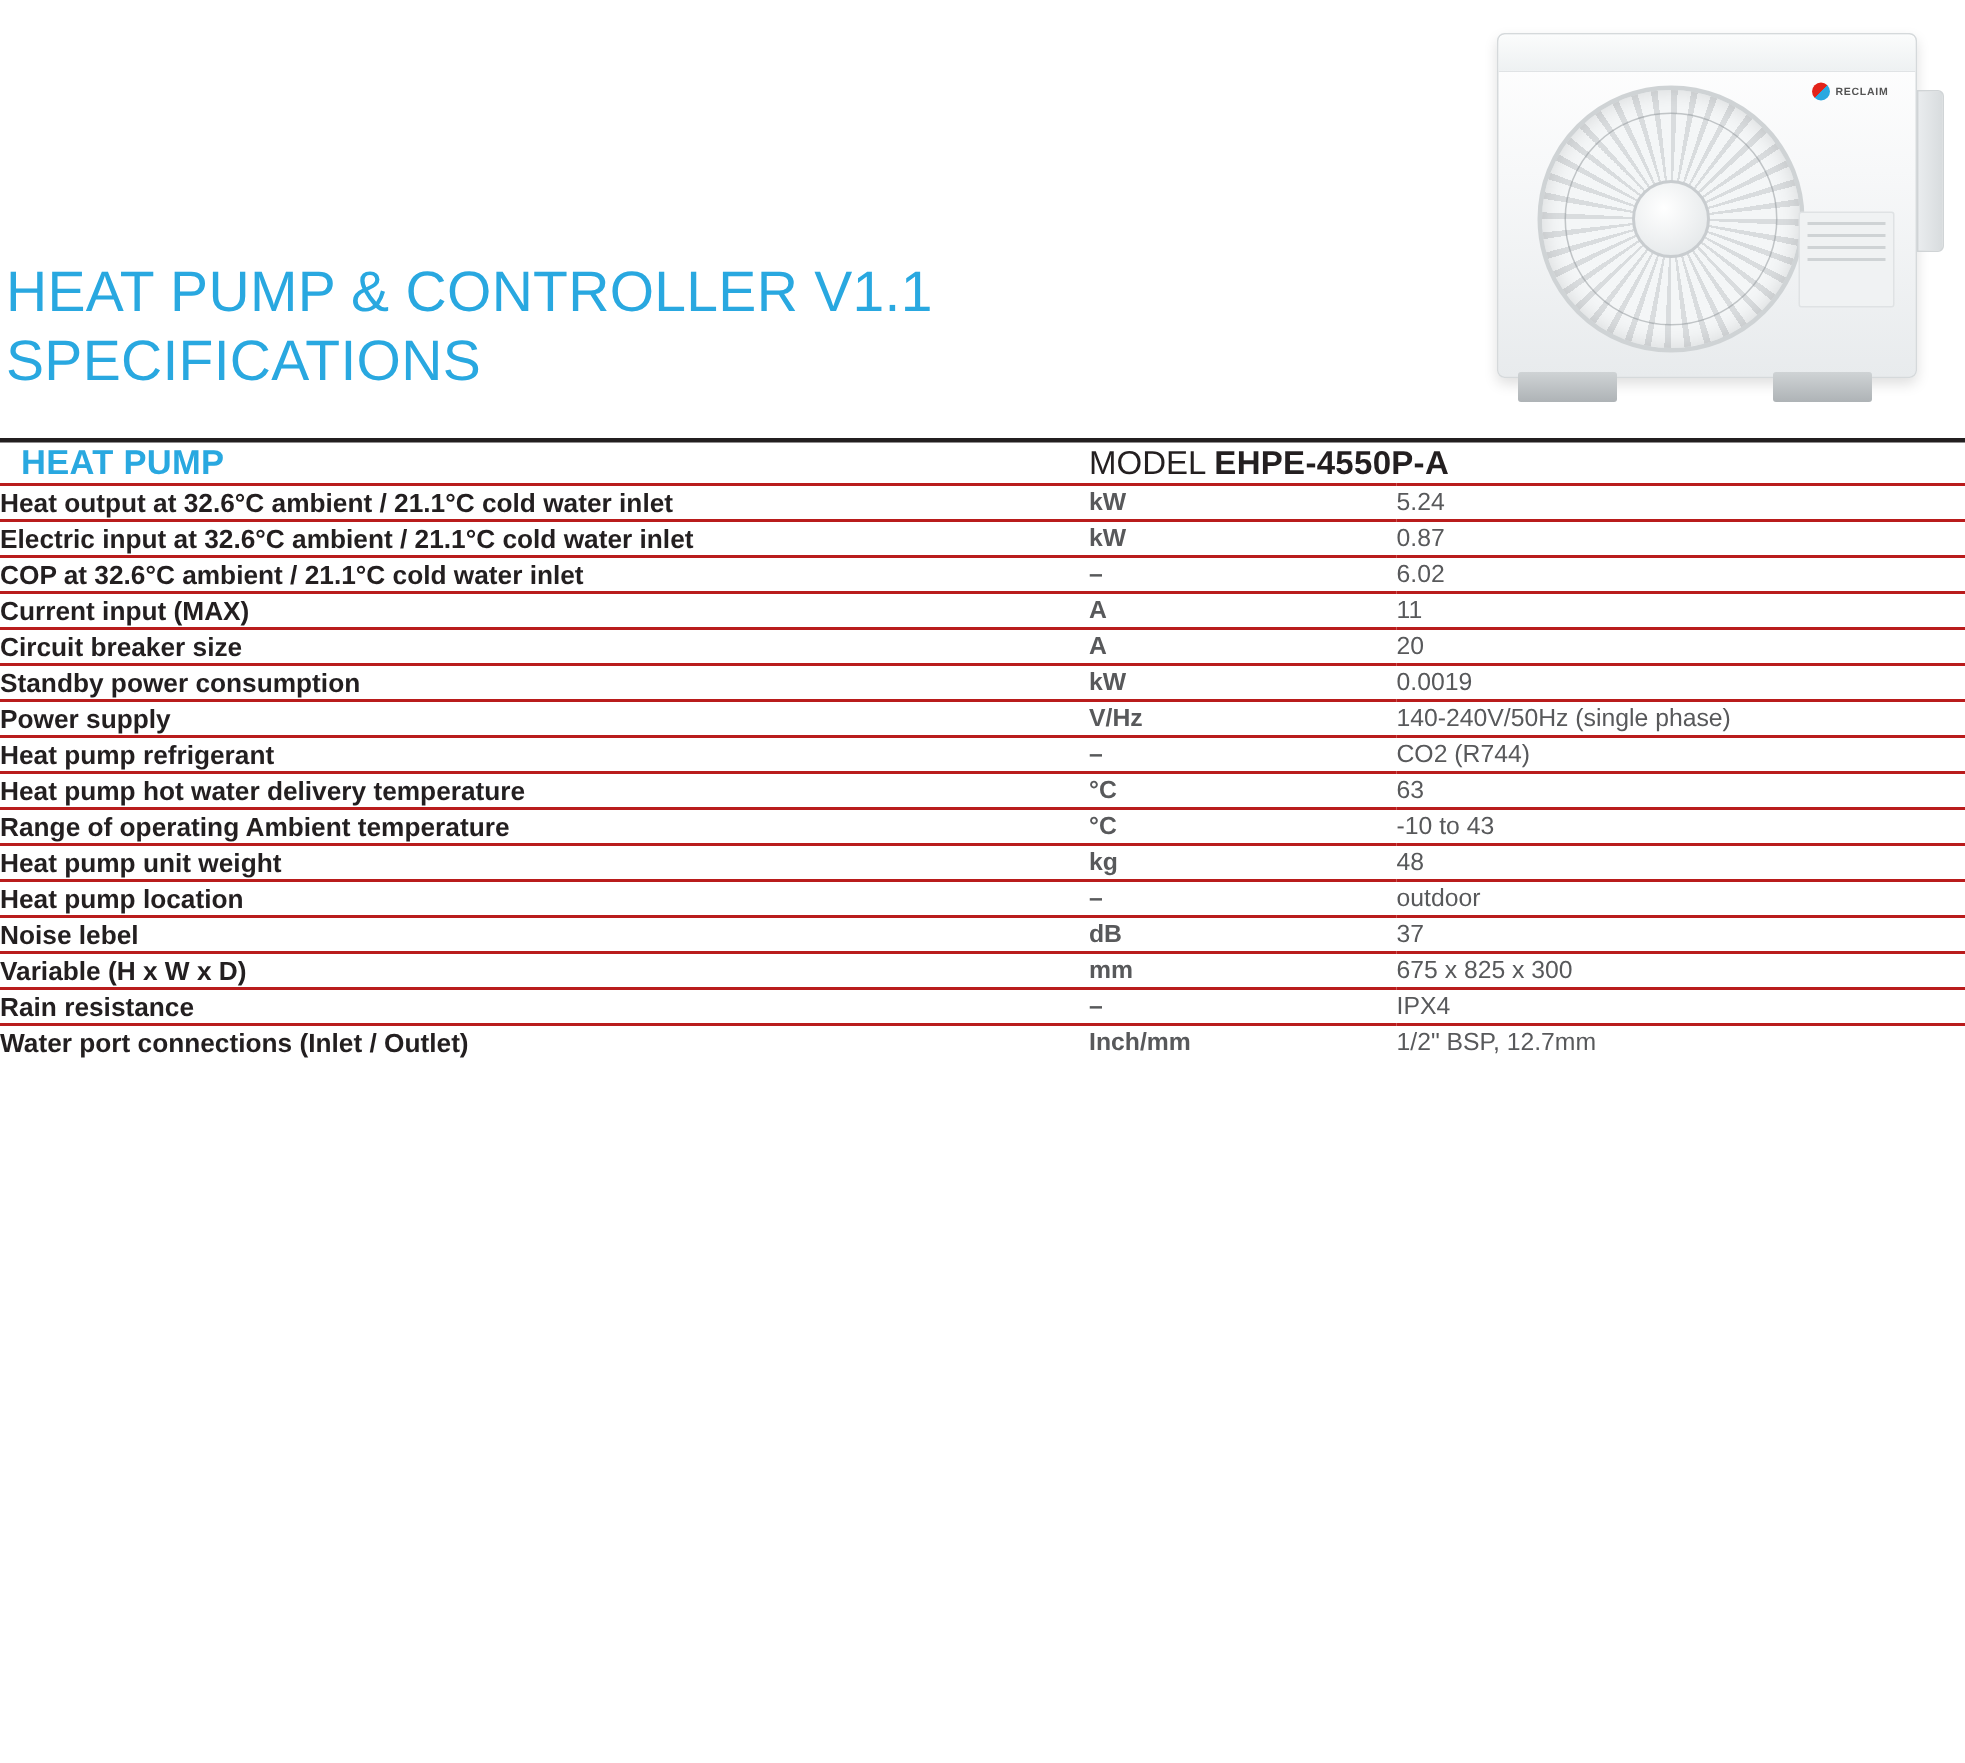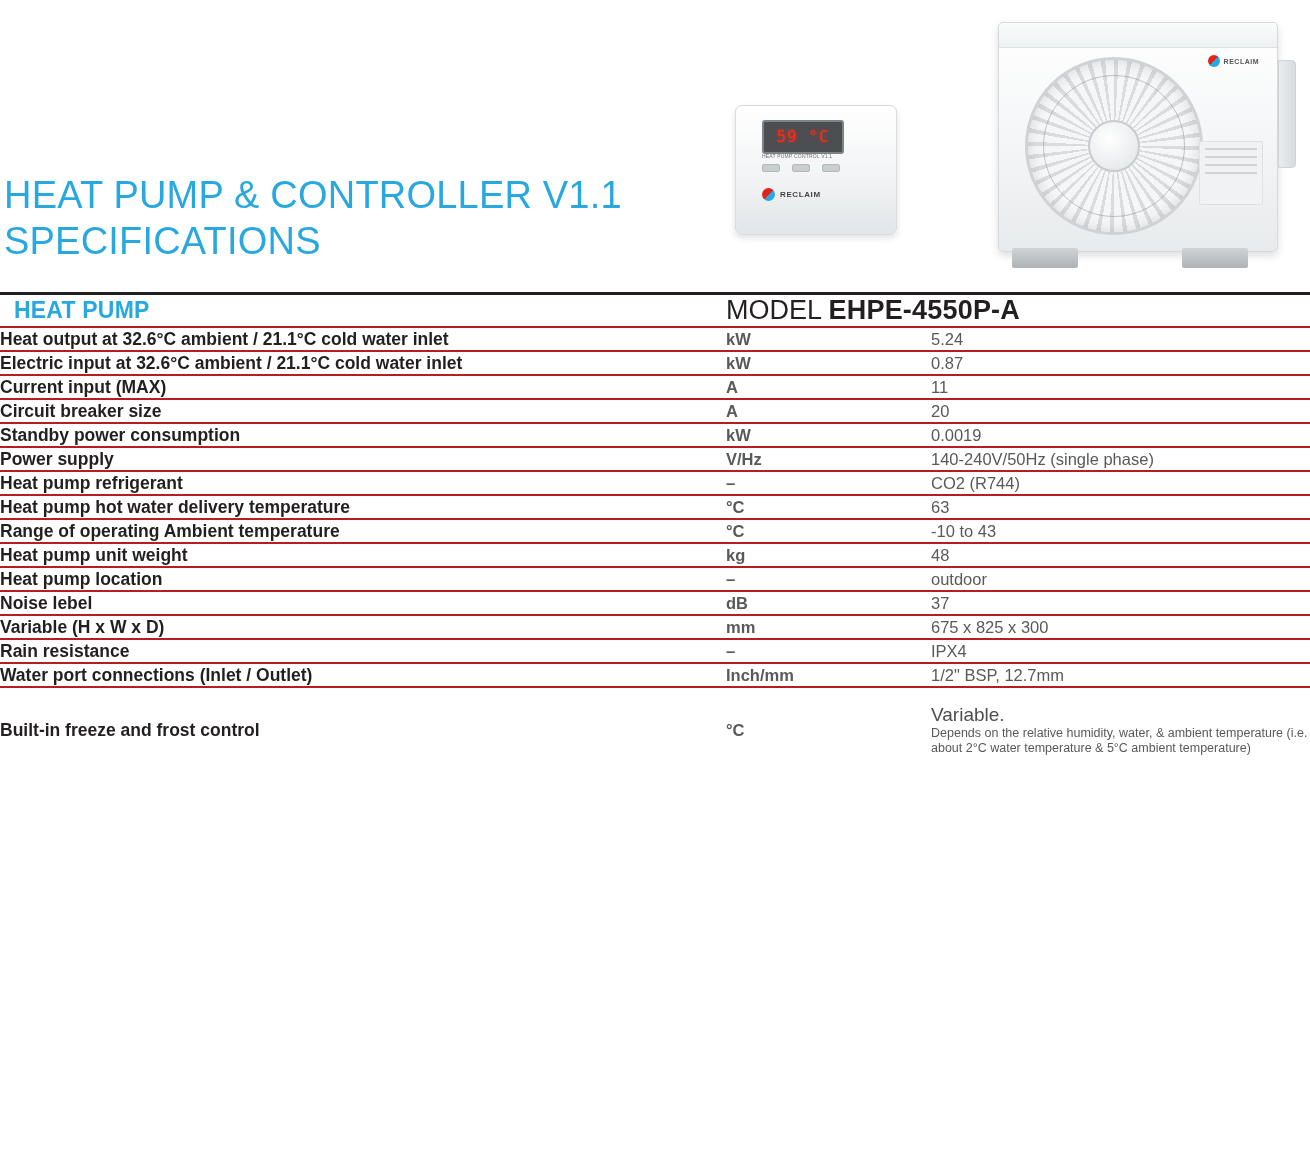--- a/index.html
+++ b/index.html
@@ -276,21 +276,21 @@
   .hdr-left {
     color: #29a8e0;
     font-size: 23px;
     font-weight: bold;
     padding-left: 14px !important;
     letter-spacing: 0.2px;
   }
   .hdr-right {
     text-align: left;
     padding-right: 14px !important;
-    font-size: 27px;
+    font-size: 22px;
     color: #231f20;
     font-weight: 400;
   }
   .hdr-right .model-word { font-weight: 400; }
   .hdr-right .model-value { font-weight: bold; letter-spacing: 0.2px; }
 
   td.label {
     font-size: 17.5px;
     font-weight: bold;
     color: #231f20;
@@ -327,35 +327,20 @@
 
 <div class="header">
 
   <div class="title-block">
     <div class="title-line">HEAT PUMP &amp; CONTROLLER V1.1</div>
     <div class="title-line">SPECIFICATIONS</div>
   </div>
 
   <div class="images">
 
-    <div class="controller">
-      <div class="ctrl-screen">
-        <div class="ctrl-digits">59 °C</div>
-      </div>
-      <div class="ctrl-sub">HEAT PUMP CONTROL V1.1</div>
-      <div class="ctrl-buttons">
-        <div class="ctrl-btn"></div>
-        <div class="ctrl-btn"></div>
-        <div class="ctrl-btn"></div>
-      </div>
-      <div class="ctrl-brand">
-        <div class="ctrl-logo-dot"></div>
-        <div class="ctrl-brand-text">RECLAIM</div>
-      </div>
-    </div>
 
     <div class="hp-unit">
       <div class="hp-body">
         <div class="hp-top"></div>
         <div class="hp-grille">
           <div class="hp-grille-rings"></div>
         </div>
         <div class="hp-logo">
           <div class="hp-logo-dot"></div>
           <div class="hp-logo-text">RECLAIM</div>
@@ -398,20 +383,25 @@
       <td class="label">Heat output at 32.6°C ambient / 21.1°C cold water inlet</td>
       <td class="unit">kW</td>
       <td class="value">5.24</td>
     </tr>
     <tr>
       <td class="label">Electric input at 32.6°C ambient / 21.1°C cold water inlet</td>
       <td class="unit">kW</td>
       <td class="value">0.87</td>
     </tr>
     <tr>
+      <td class="label">COP at 32.6°C ambient / 21.1°C cold water inlet</td>
+      <td class="unit">–</td>
+      <td class="value">6.02</td>
+    </tr>
+    <tr>
       <td class="label">Current input (MAX)</td>
       <td class="unit">A</td>
       <td class="value">11</td>
     </tr>
     <tr>
       <td class="label">Circuit breaker size</td>
       <td class="unit">A</td>
       <td class="value">20</td>
     </tr>
     <tr>
@@ -463,23 +453,15 @@
       <td class="label">Rain resistance</td>
       <td class="unit">–</td>
       <td class="value">IPX4</td>
     </tr>
     <tr>
       <td class="label">Water port connections (Inlet / Outlet)</td>
       <td class="unit">Inch/mm</td>
       <td class="value">1/2" BSP, 12.7mm</td>
     </tr>
 
-    <tr class="tall">
-      <td class="label">Built-in freeze and frost control</td>
-      <td class="unit">°C</td>
-      <td class="value">
-        <span class="value-strong">Variable.</span>
-        <span class="value-note">Depends on the relative humidity, water, &amp; ambient temperature (i.e. about 2°C water temperature &amp; 5°C ambient temperature)</span>
-      </td>
-    </tr>
 
   </tbody>
 </table>
 
 </body></html>

